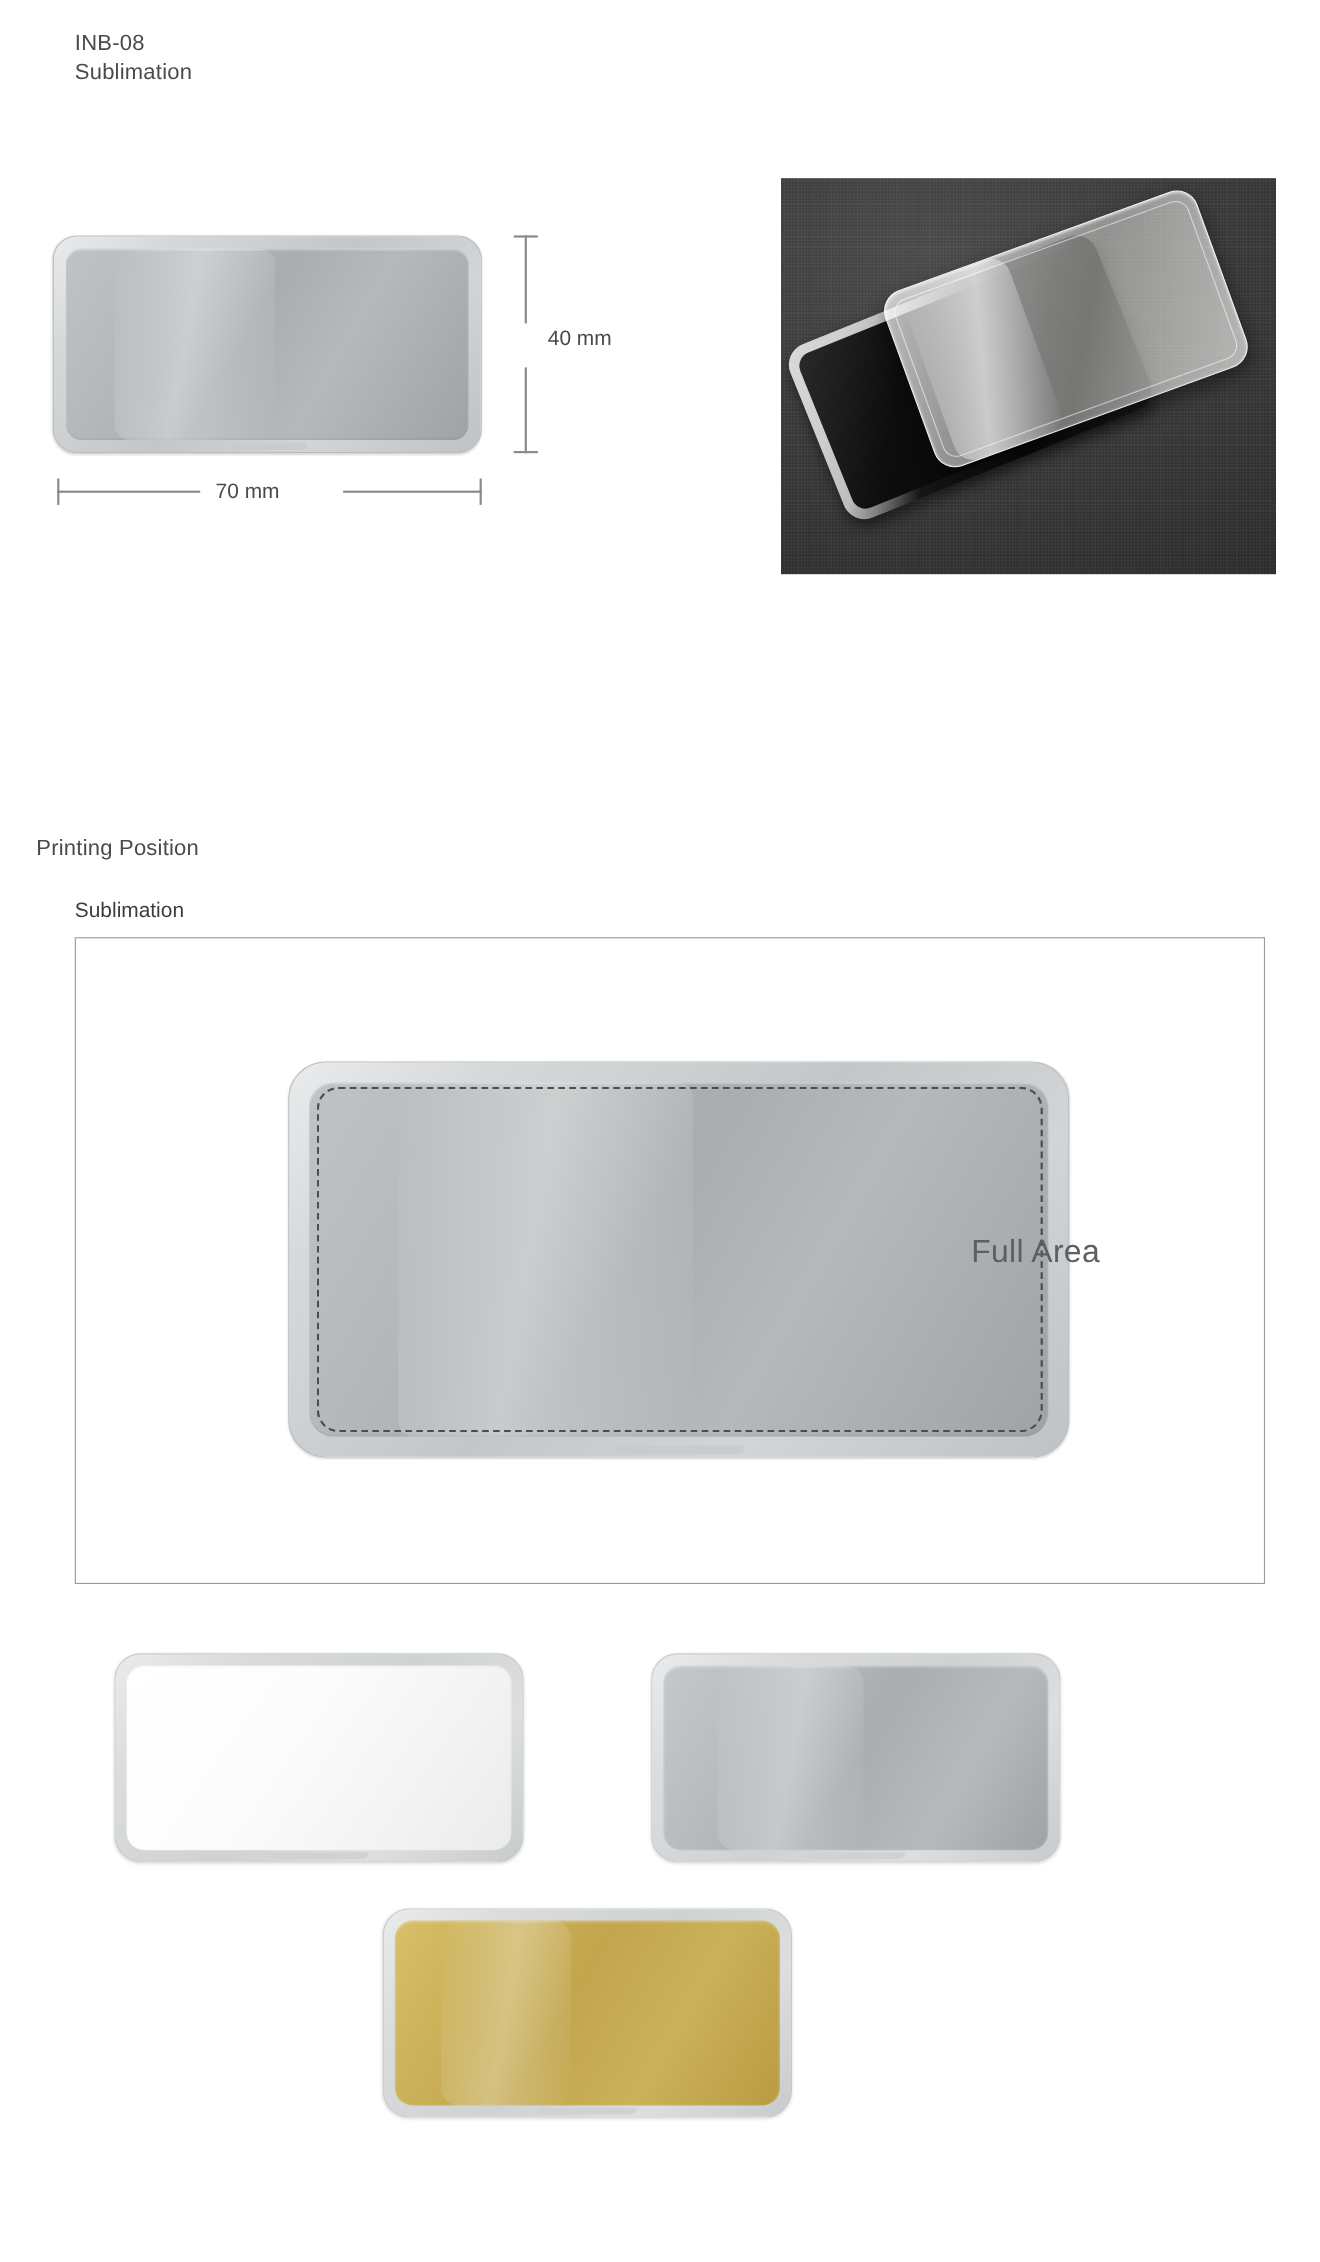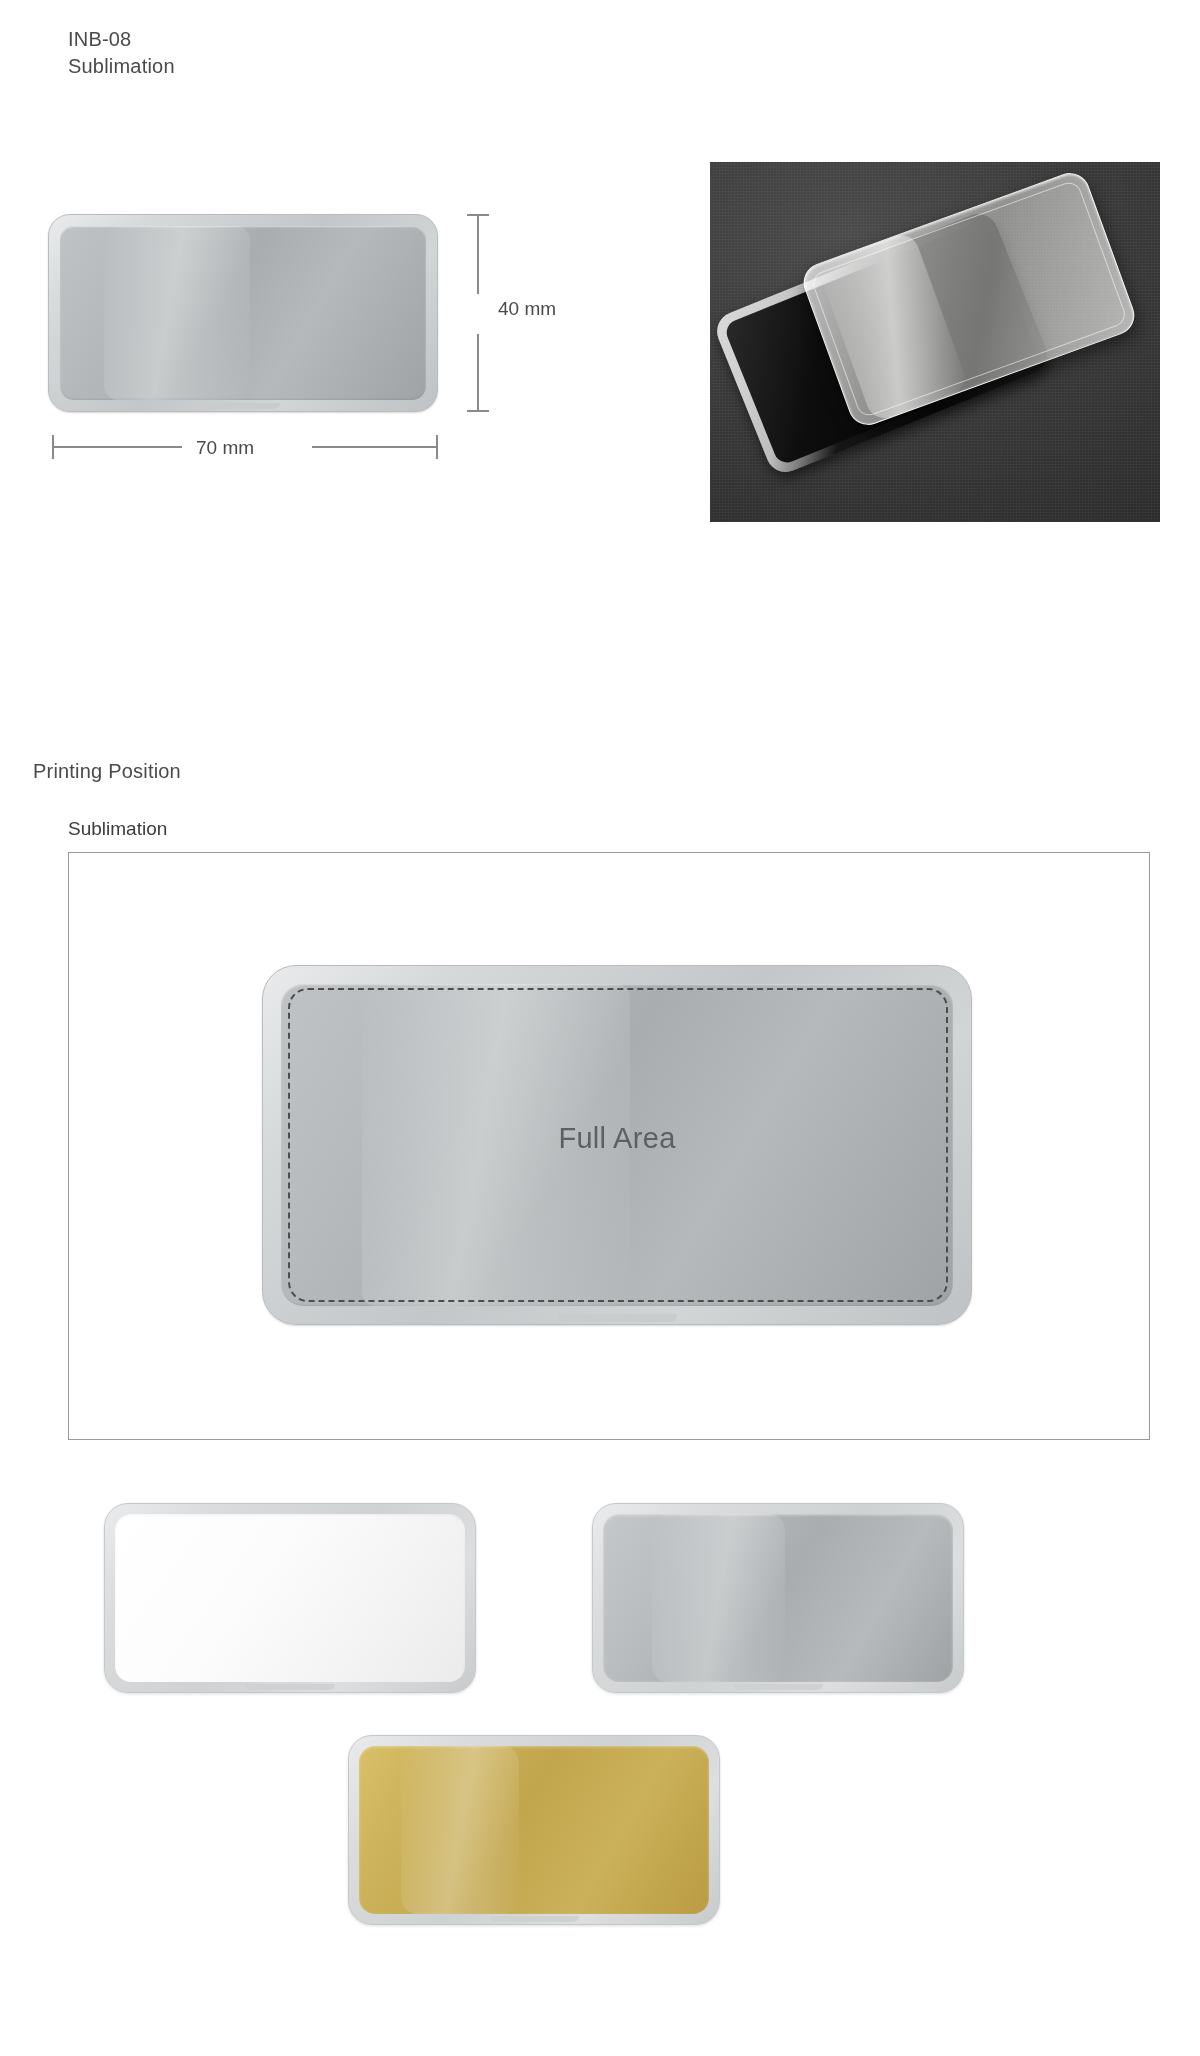--- a/index.html
+++ b/index.html
@@ -263,24 +263,25 @@
     box-sizing: border-box;
     border: 2px dashed #4d4d4d;
     border-radius: 20px;
     pointer-events: none;
   }
   #full-area-label {
     position: absolute;
     left: 262px;
     top: 1122px;
     width: 710px;
-    text-align: center;
+    text-align: right;
     font-size: 29px;
     color: #5d6062;
     letter-spacing: 0.3px;
+    padding-left: 28px;
   }
 
   
   #variants {
     position: absolute;
     left: 0;
     top: 1480px;
     width: 1200px;
     height: 560px;
   }

